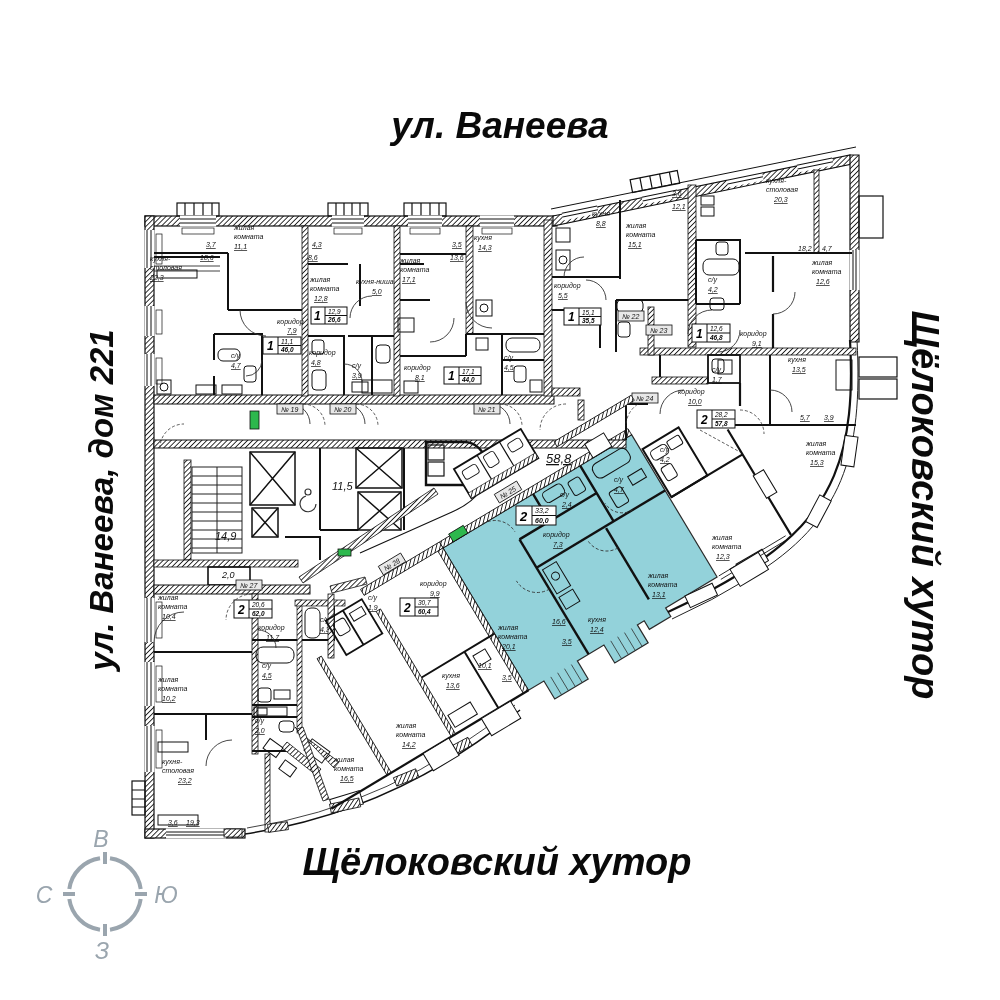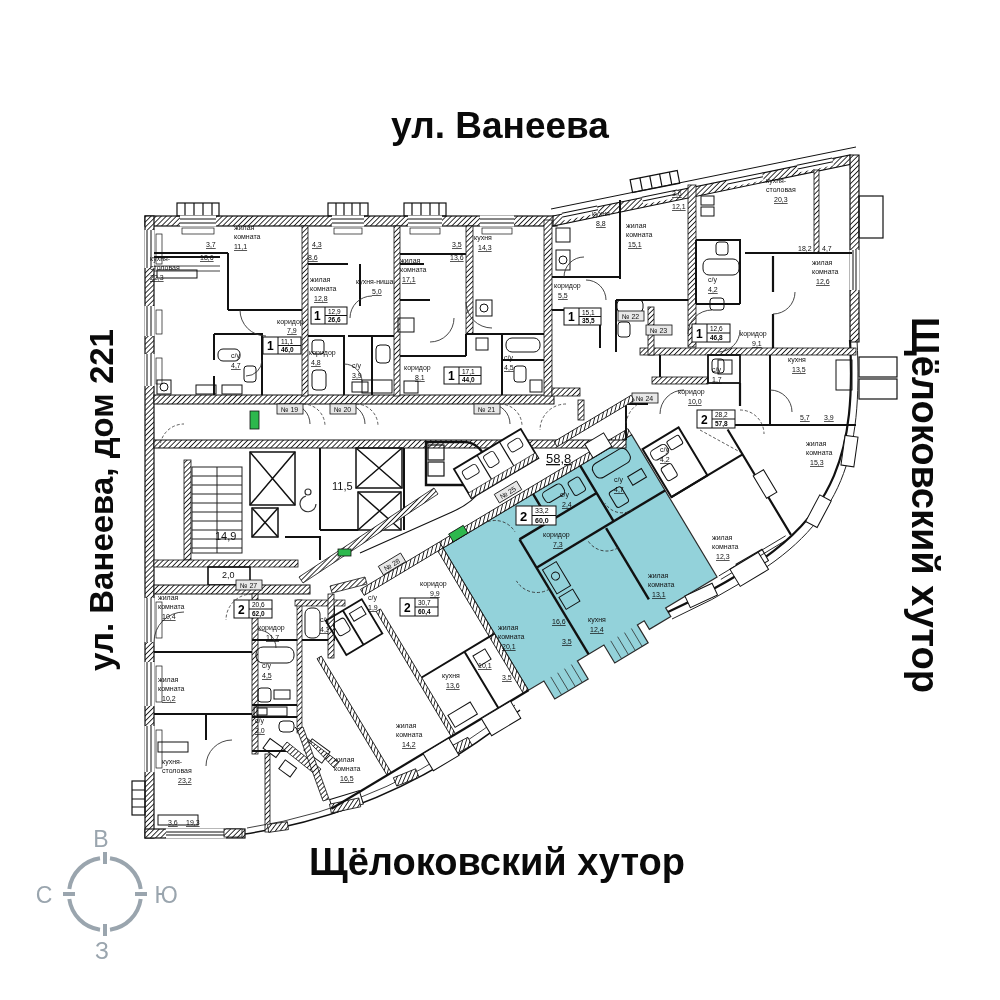--- a/index.html
+++ b/index.html
@@ -1,17 +1,17 @@
 <!DOCTYPE html>
 <html><head>
 <meta charset="utf-8">
 <style>
   html,body{margin:0;padding:0;background:#ffffff;}
   #page{position:relative;width:1000px;height:1000px;background:#ffffff;overflow:hidden;
-        font-family:"Liberation Sans", sans-serif;}
+        font-family:"Liberation Sans", sans-serif;font-style:italic;}
   svg text{font-family:"Liberation Sans", sans-serif;}
 </style>
 </head>
 <body>
 <div id="page">
 <svg width="1000" height="1000" viewBox="0 0 1000 1000">
 <defs>
   <pattern id="h" patternUnits="userSpaceOnUse" width="3.6" height="3.6" patternTransform="rotate(45)">
     <rect width="3.6" height="3.6" fill="#ffffff"></rect>
     <line x1="0" y1="0" x2="0" y2="3.6" stroke="#141414" stroke-width="1.75"></line>

